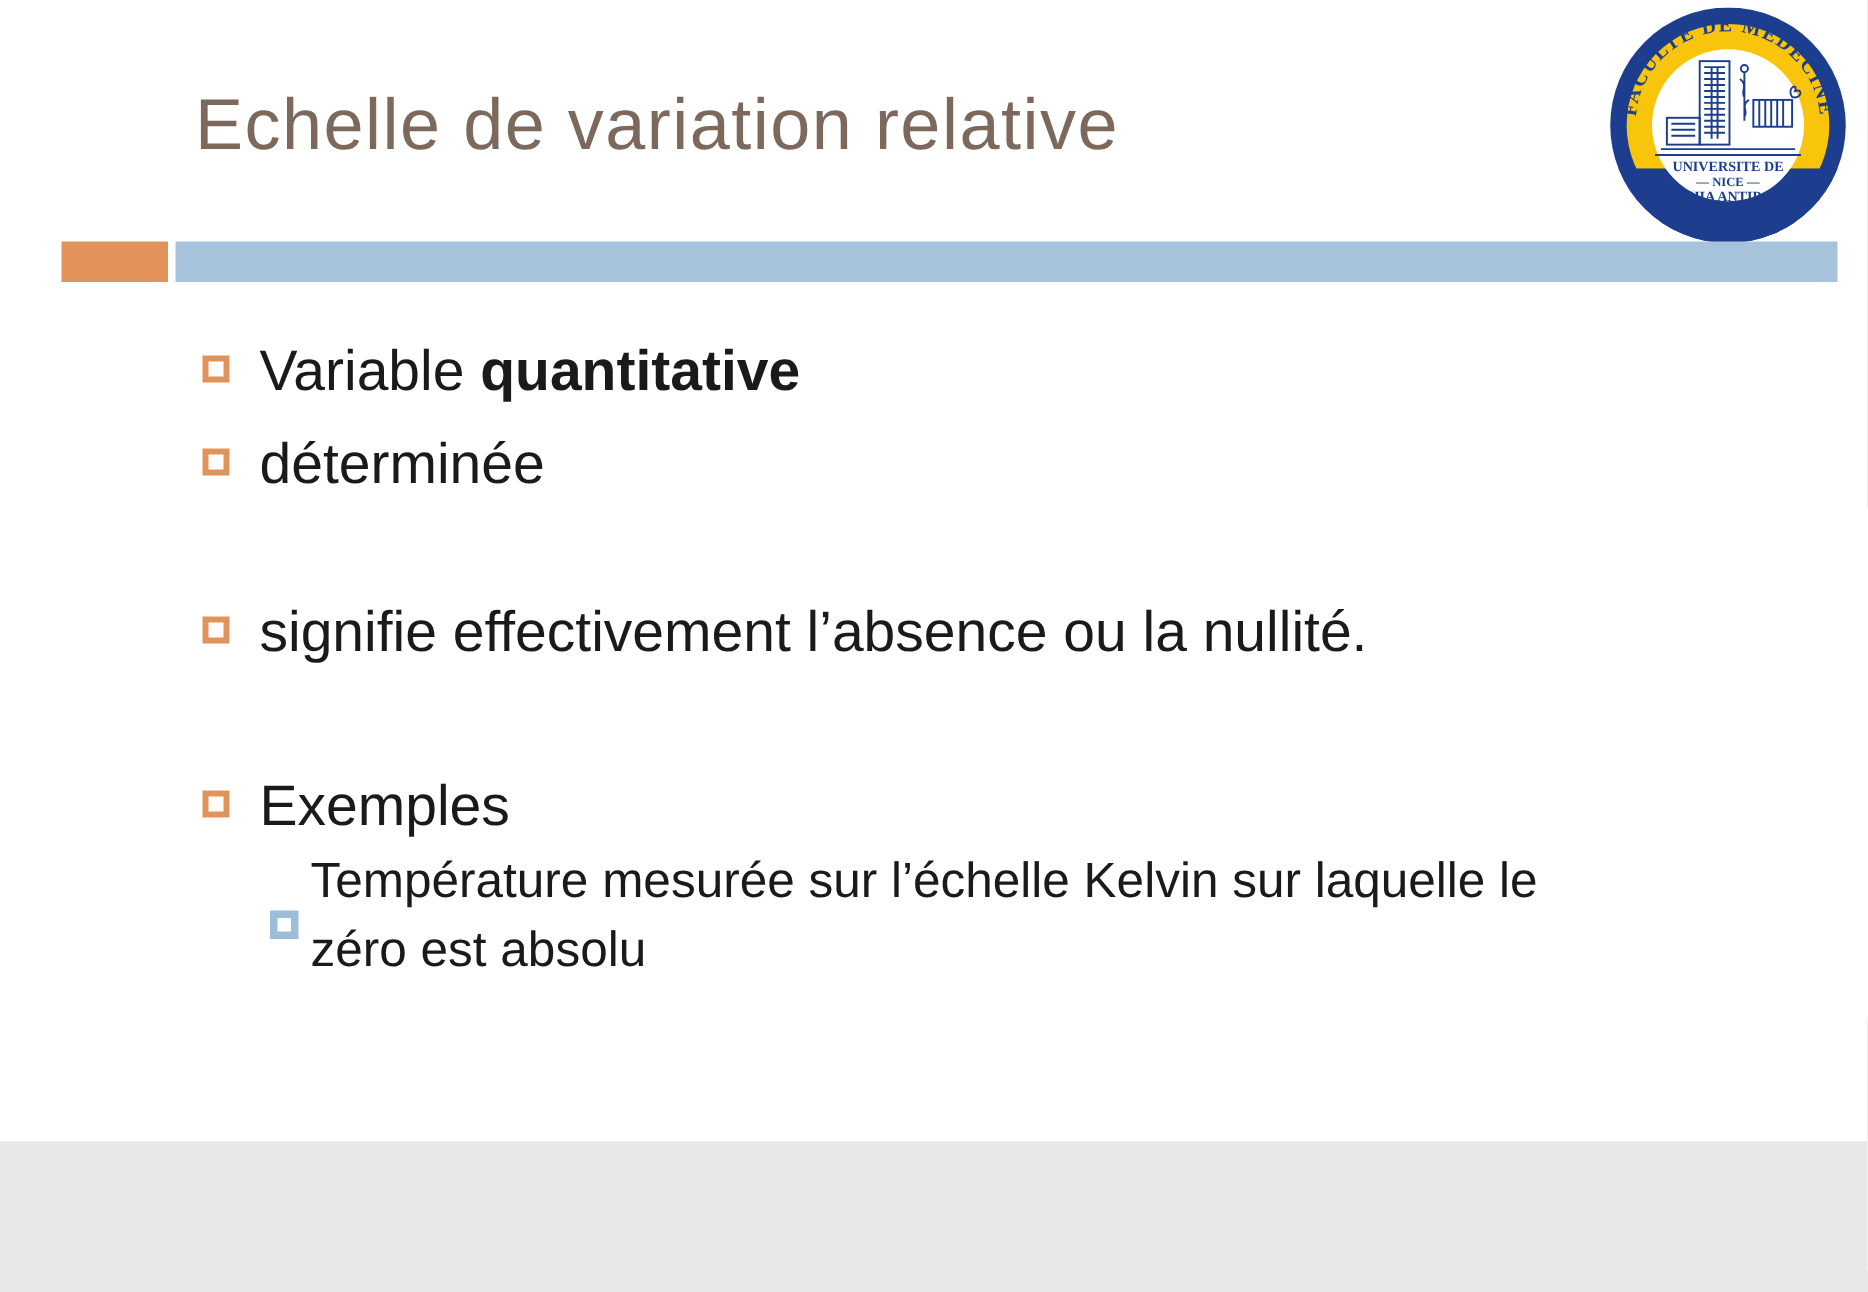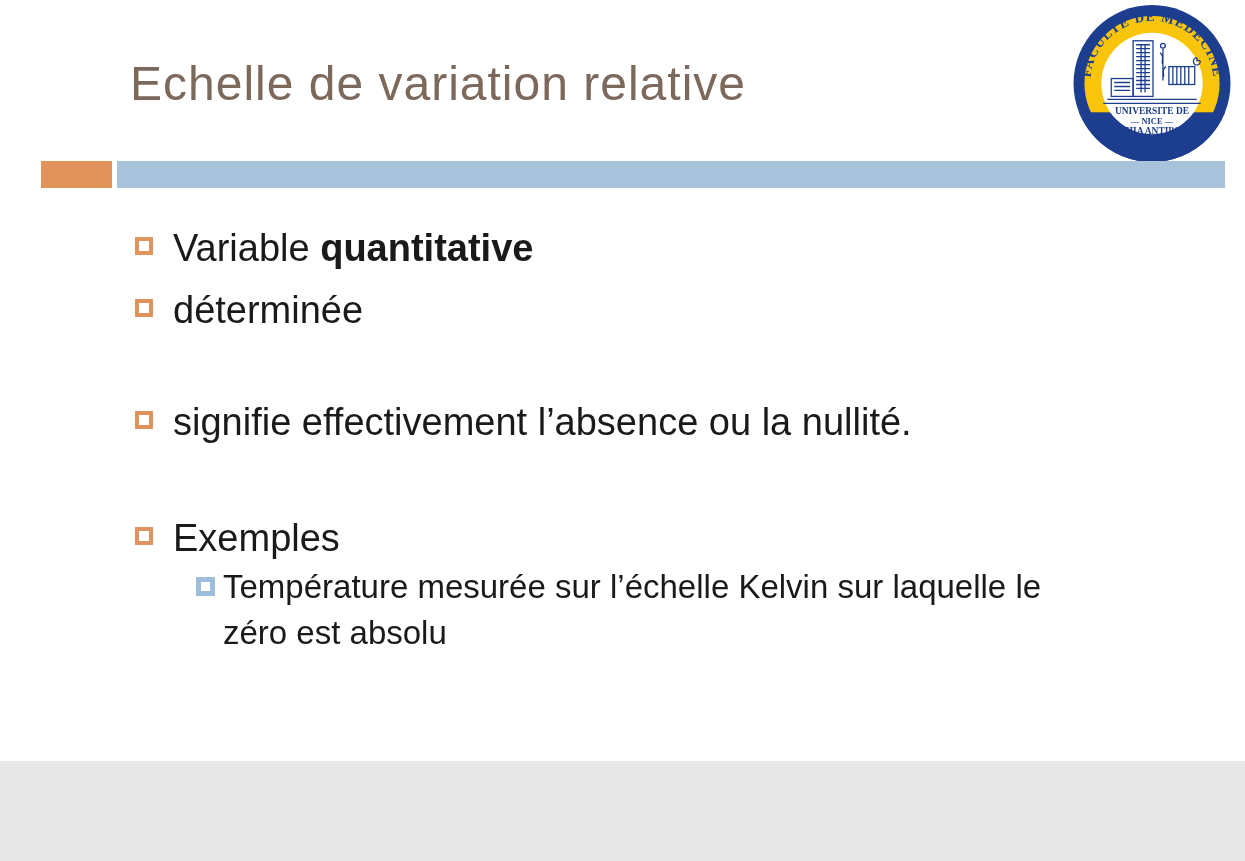--- a/index.html
+++ b/index.html
@@ -17,21 +17,21 @@
   
   .bar-orange { position:absolute; left:41px;  top:161px; width:71px;   height:27px; background:#E2935A; }
   .bar-blue   { position:absolute; left:117px; top:161px; width:1108px; height:27px; background:#A6C3DB; }
 
   
   .seal { position:absolute; left:1072px; top:5px; width:160px; height:157px; }
 
   
   .row { position:absolute; display:flex; align-items:flex-start; }
   .row.main { left:135px; gap:20px;margin-top:12px; }
-  .row.sub  { left:196px; gap:8px; }
+  .row.sub  { left:180px; gap:8px;align-items:center; }
   .bullet-sq {
     flex:0 0 auto; width:10px; height:10px;
     border:4px solid #E0935B; background:#ffffff; margin-top:15px;
   }
   .bullet-sq-sub {
     flex:0 0 auto; width:9px; height:9px;
     border:5px solid #9DBEDA; background:#ffffff; margin-top:13px;
   }
   .btext { font-size:38px; line-height:52px; color:#1A1A1A; white-space:nowrap; }
   .btext .b { font-weight:bold; }

